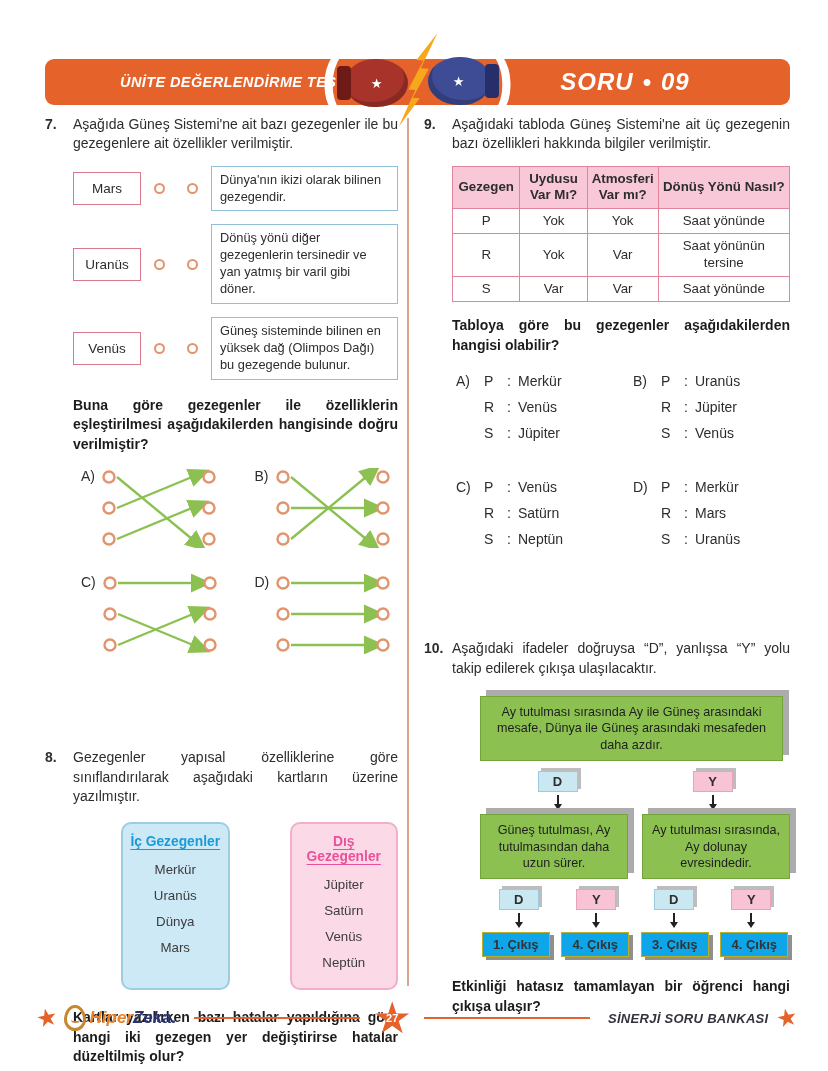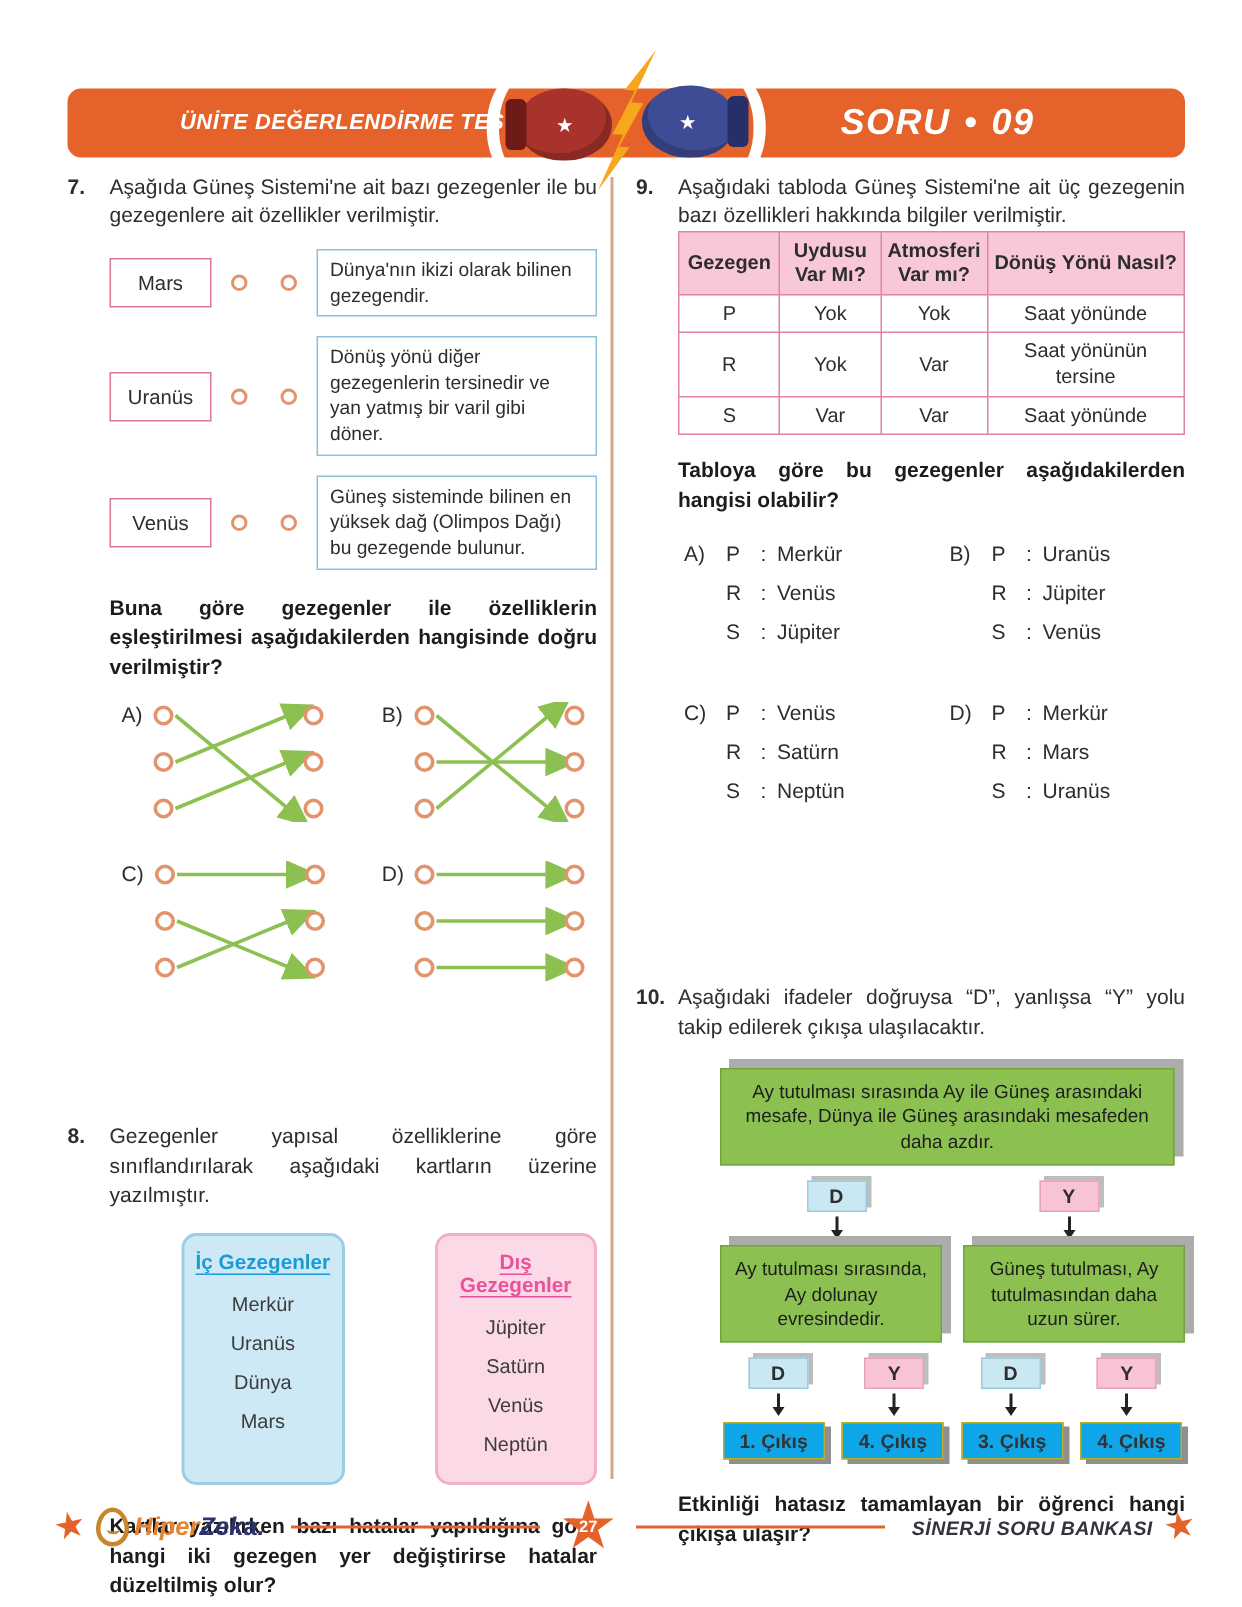--- a/index.html
+++ b/index.html
@@ -73,38 +73,38 @@
   .card-blue .card-title { color:#1C9AD6; }
   .card-pink .card-title { color:#E9519B; }
   .card-item { font-size:13.3px; line-height:1.95; color:#3c3c3c; }
   .q8-question { margin-top:18px; }
 
   .opt-grid { display:grid; grid-template-columns:1fr 1fr; row-gap:28px; margin-top:16px; font-size:14px; }
   .opt { display:flex; }
   .opt .o-label { margin-right:7px; }
 
   
-  .p-table { width:100%; border-collapse:collapse; margin-top:0; font-size:13.3px;border-radius:30px; }
+  .p-table { width:100%; border-collapse:collapse; margin-top:12px; font-size:13.3px;border-radius:30px; }
   .p-table th, .p-table td { border:1.7px solid #E2849B; text-align:center; vertical-align:middle;
     padding:4px 3px; line-height:1.25; }
   .p-table th { background:#F8C8D8; font-weight:bold; }
   .p-table th:nth-child(1){ width:20%; } .p-table th:nth-child(2){ width:20%; }
   .p-table th:nth-child(3){ width:21%; } .p-table th:nth-child(4){ width:39%; }
   .q9-question { margin-top:14px; }
   .group-grid { display:grid; grid-template-columns:1fr 1fr; row-gap:38px; column-gap:20px;
     margin:18px 0 0 4px; font-size:14px; }
   .opt-group { display:flex; }
   .g-label { width:28px; flex-shrink:0; }
   .g-rows { display:flex; flex-direction:column; gap:10px; }
   .g-row { display:flex; }
   .g-letter { width:16px; }
   .g-colon { width:18px; text-align:center; }
 
   
-  .sec-q10 { margin-top:120px; }
+  .sec-q10 { margin-top:92px; }
   .flow { margin:18px 0 0 28px; }
   .flow-box { background:#8CC152; border:1px solid #74A33C; color:#1e1e1e;
     text-align:center; font-size:12.6px; line-height:1.3; padding:7px 6px;
     box-shadow:6px -6px 0 #ACACAC; }
   .flow-top { margin-top:8px; margin-right:7px; }
   .dy-row { display:flex; margin-top:6px; }
   .dy-slot { flex:1; display:flex; flex-direction:column; align-items:center; }
   .dy-box { width:40px; height:21px; display:flex; align-items:center; justify-content:center;
     font-weight:bold; font-size:13px; box-shadow:3px -3px 0 #BDBDBD; margin-top:4px; }
   .dy-d { background:#C9E8F2; border:1px solid #9CCADE; }
@@ -454,22 +454,22 @@
               </div>
               <div class="dy-slot">
                 <div class="dy-box dy-y">Y</div>
                 <div class="arrow-down">
                   <span class="shaft"></span>
                   <span class="head"></span>
                 </div>
               </div>
             </div>
           <div class="branch-row">
+            <div class="flow-box">Güneş tutulması, Ay tutulmasından daha uzun sürer.</div>
             <div class="flow-box">Ay tutulması sırasında, Ay dolunay evresindedir.</div>
-            <div class="flow-box">Güneş tutulması, Ay tutulmasından daha uzun sürer.</div>
           </div>
           <div class="dy-row">
               <div class="dy-slot">
                 <div class="dy-box dy-d">D</div>
                 <div class="arrow-down">
                   <span class="shaft"></span>
                   <span class="head"></span>
                 </div>
               </div>
               <div class="dy-slot">

